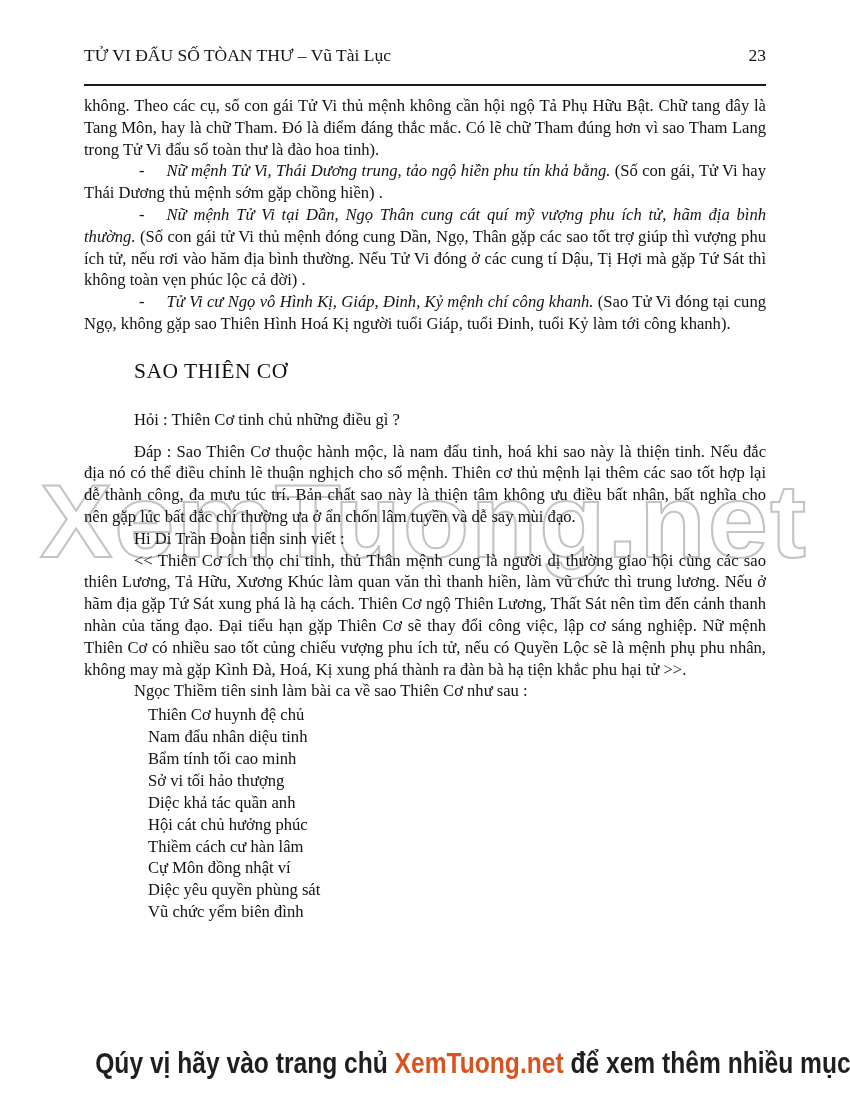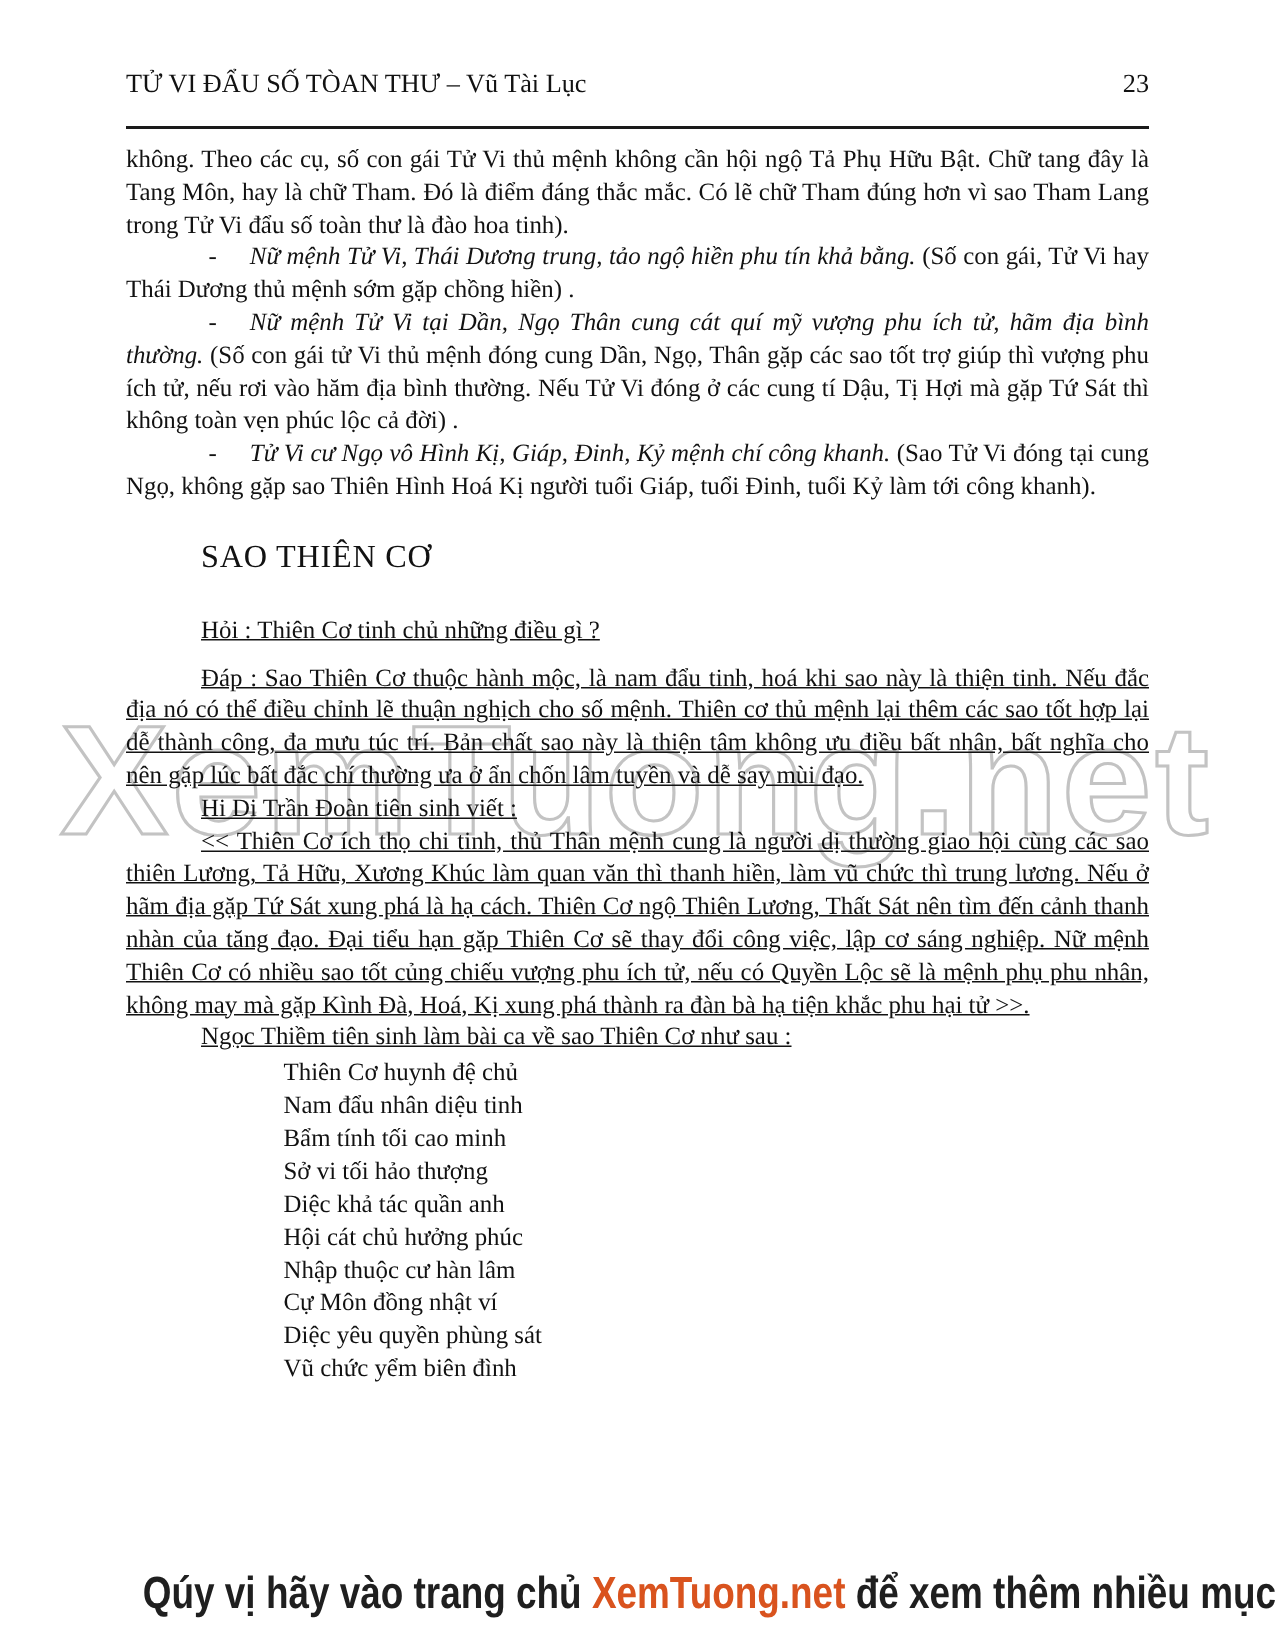--- a/index.html
+++ b/index.html
@@ -22,33 +22,33 @@
 
   .content{position:relative;z-index:1;padding:45px 84px 0 84px;}
 
   .page-header{display:flex;justify-content:space-between;align-items:baseline;
     font-size:17.5px;line-height:20px;}
   .header-divider{border:none;border-top:2.2px solid #1a1a1a;margin:19px 0 0 0;}
 
   .body-text{font-size:16.6px;line-height:21.8px;text-align:justify;}
   .body-text p{margin:0;}
   p.cont{text-indent:0;margin-top:9px;}
-  p.indent{text-indent:50px;text-decoration:underline;}
+  p.indent{text-indent:50px;}
   p.bullet{text-indent:55px;}
   .bullet .marker{display:inline-block;text-indent:0;margin-right:22px;}
   .bullet .it{font-style:italic;}
 
   h2.section{
     font-size:21.5px;font-weight:normal;letter-spacing:.5px;
     margin:24px 0 26px 50px;line-height:24px;font-family:Liberation Serif, serif;
   }
   p.question{margin-bottom:10px;}
   p.line{text-align:left;}
 
-  .poem{margin:2px 0 0 105px;}
+  .poem{margin:2px 0 0 64px;}
   .poem div{line-height:21.9px;font-size:16.6px;}
 
   .page-footer{
     position:absolute;left:0;top:1046px;width:850px;text-align:center;z-index:1;
     font-family:"Liberation Sans","DejaVu Sans",sans-serif;
     font-size:30px;font-weight:bold;white-space:nowrap;color:#1f1f1f;
   }
   .page-footer .squeeze{display:inline-block;transform:scaleX(0.82);transform-origin:center;}
 </style>
 </head>
@@ -89,21 +89,21 @@
 
       <p class="indent line">Ngọc Thiềm tiên sinh làm bài ca về sao Thiên Cơ như sau :</p>
 
       <div class="poem">
         <div>Thiên Cơ huynh đệ chủ</div>
         <div>Nam đẩu nhân diệu tinh</div>
         <div>Bẩm tính tối cao minh</div>
         <div>Sở vi tối hảo thượng</div>
         <div>Diệc khả tác quần anh</div>
         <div>Hội cát chủ hưởng phúc</div>
-        <div>Nhập thuộc cư hàn lâm</div>
+        <div>Thiềm cách cư hàn lâm</div>
         <div>Cự Môn đồng nhật ví</div>
         <div>Diệc yêu quyền phùng sát</div>
         <div>Vũ chức yểm biên đình</div>
       </div>
 
     </div>
   </div>
 
   <div class="page-footer">
     <span class="squeeze"><span>Qúy vị hãy vào trang chủ </span><span style="color: rgb(217, 83, 30);">XemTuong.net</span><span> để xem thêm nhiều mục hay khác</span></span>

